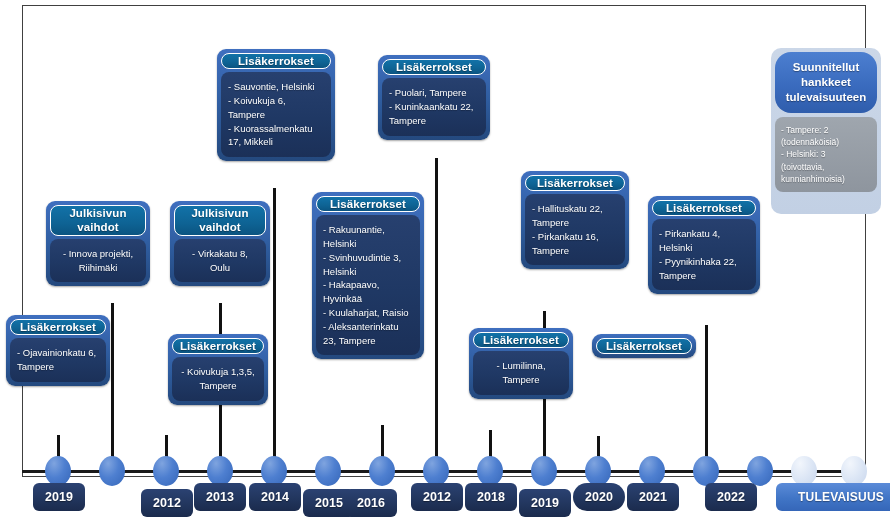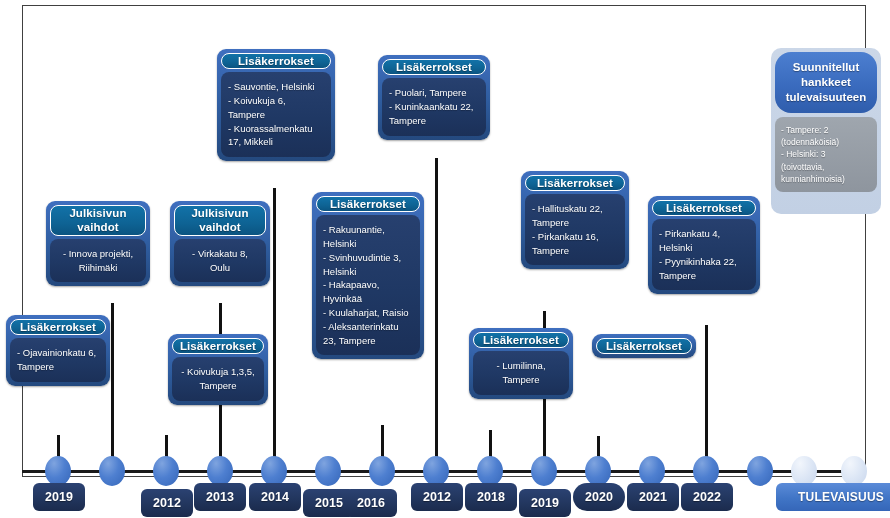--- a/index.html
+++ b/index.html
@@ -211,15 +211,15 @@
 <div class="year low" style="left:141px;">2012</div>
 <div class="year" style="left:194px;">2013</div>
 <div class="year" style="left:249px;">2014</div>
 <div class="year low" style="left:303px;">2015</div>
 <div class="year low" style="left:345px;">2016</div>
 <div class="year" style="left:411px;">2012</div>
 <div class="year" style="left:465px;">2018</div>
 <div class="year low" style="left:519px;">2019</div>
 <div class="year" style="left:573px;border-radius:14px;">2020</div>
 <div class="year" style="left:627px;">2021</div>
-<div class="year" style="left:681px;">2022</div>
+<div class="year" style="left:705px;">2022</div>
 <div class="year low" style="left:735px;margin-top:44px;">2023</div>
 <div id="future-chip">TULEVAISUUS</div>
 
 </body></html>

